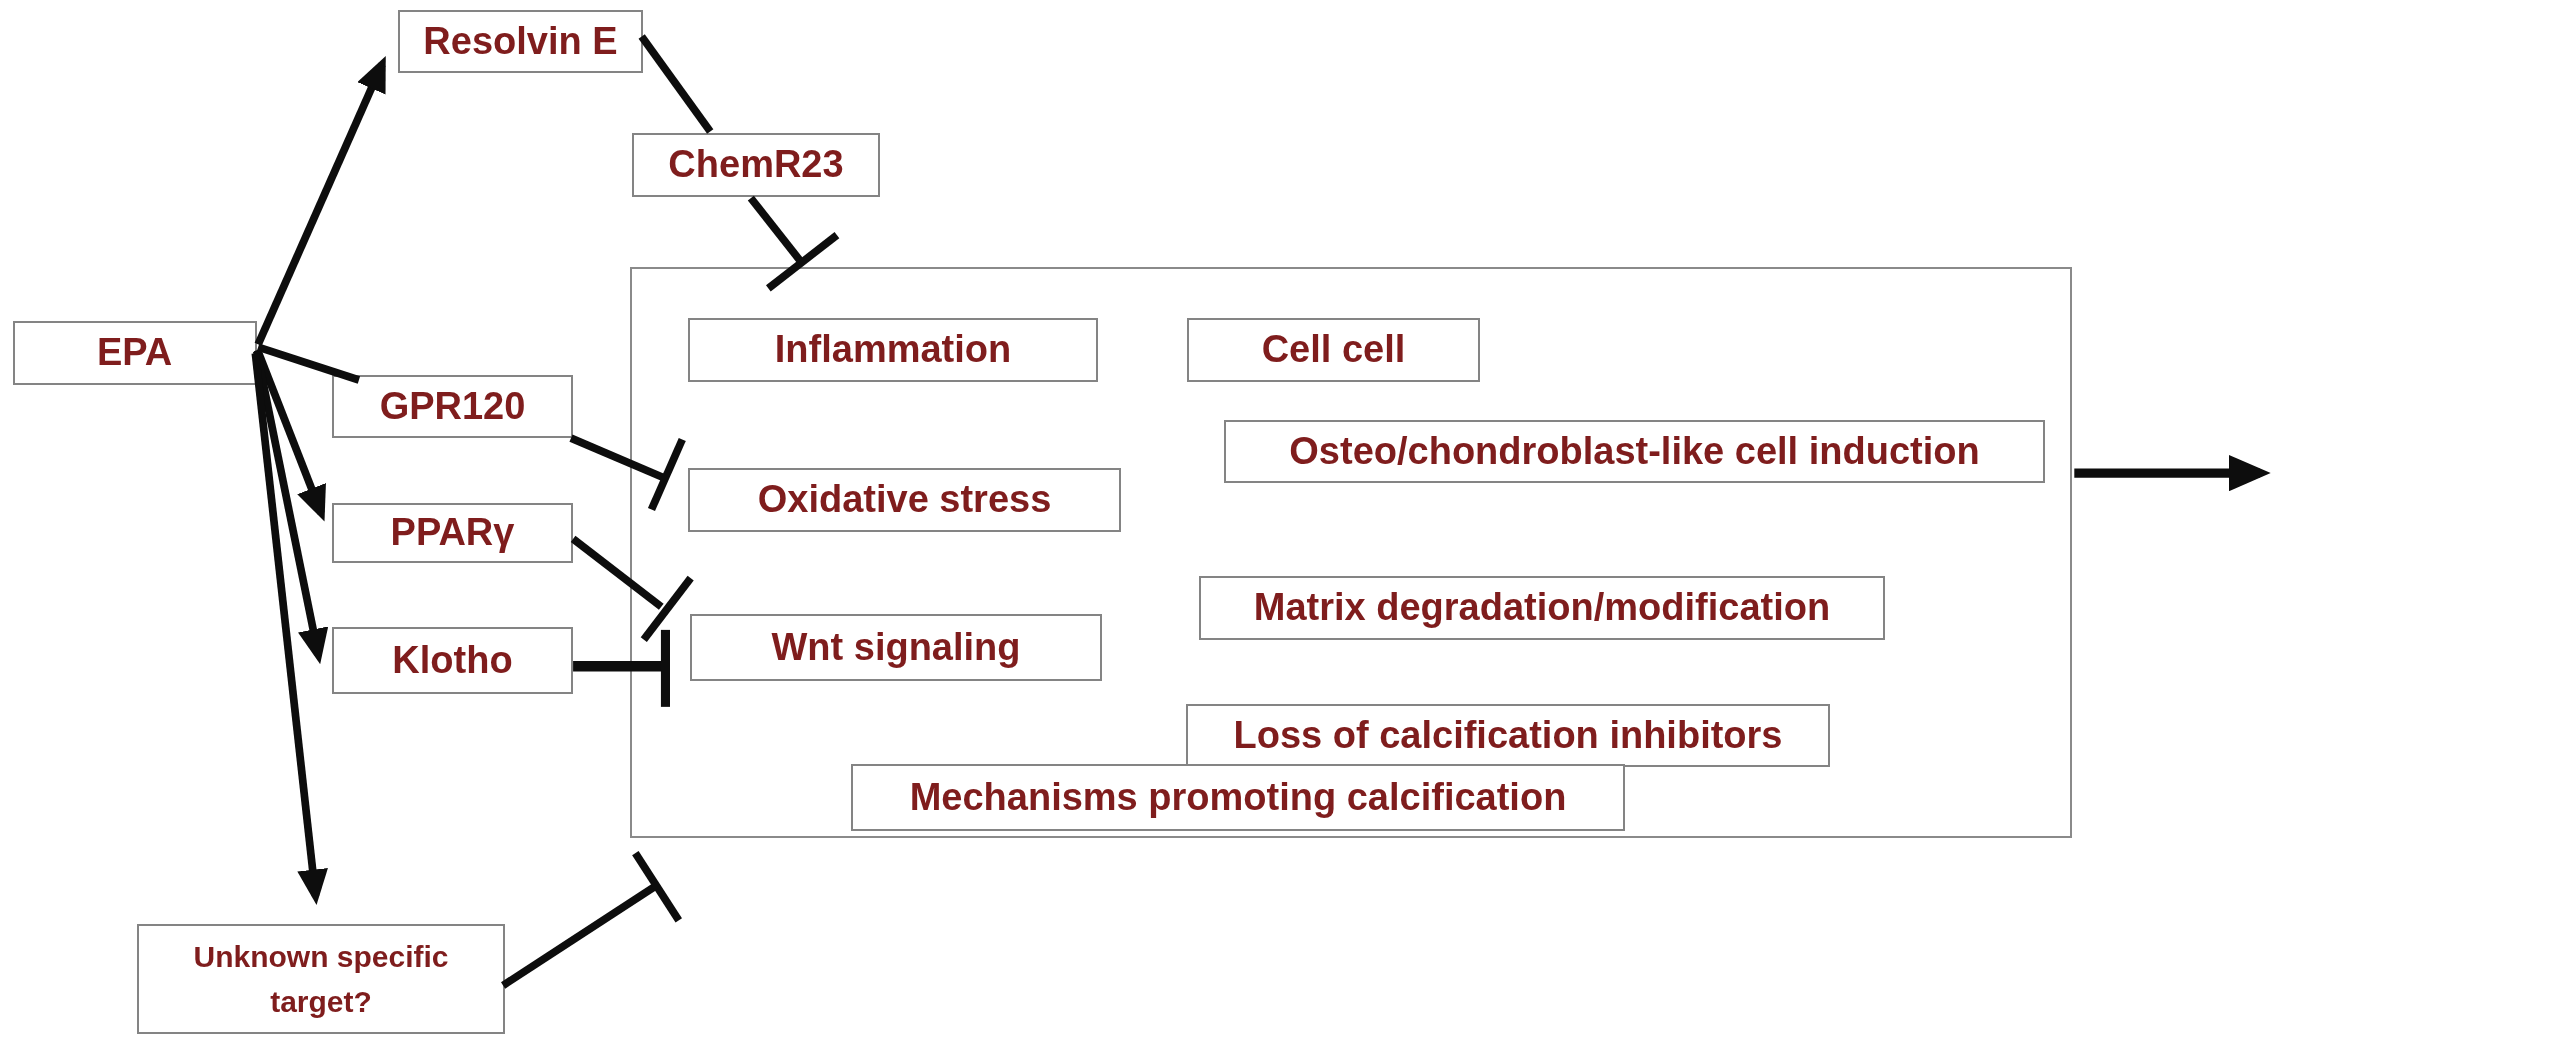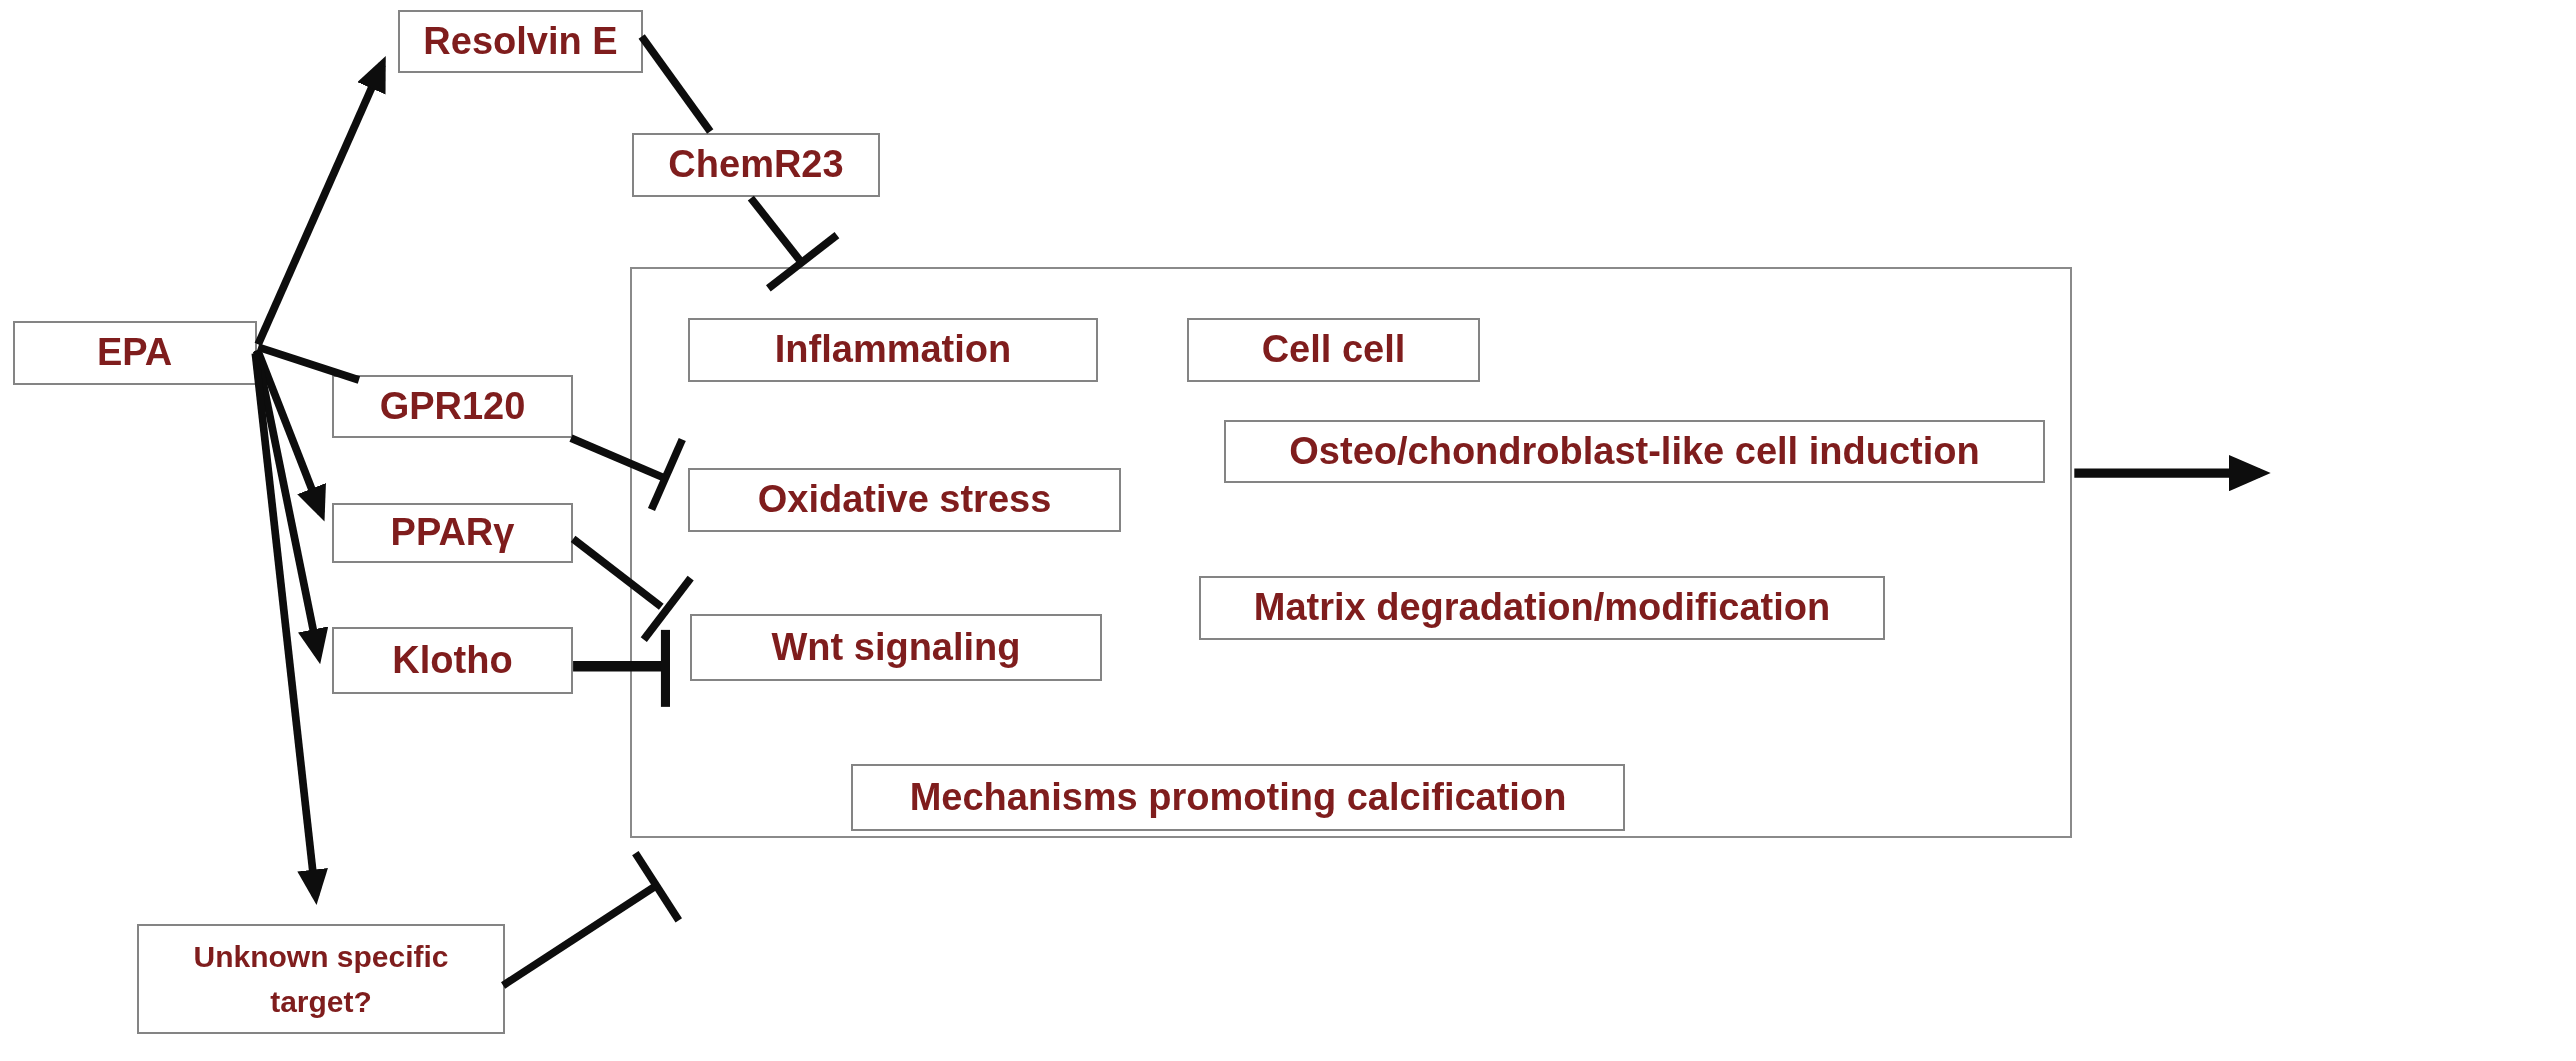--- a/index.html
+++ b/index.html
@@ -112,17 +112,18 @@
   <div id="n-pparg" class="node">PPARγ</div>
   <div id="n-klotho" class="node">Klotho</div>
   <div id="n-unknown" class="node multiline">Unknown specific target?</div>
 
   <div id="n-inflammation" class="node">Inflammation</div>
   <div id="n-oxstress" class="node">Oxidative stress</div>
   <div id="n-wnt" class="node">Wnt signaling</div>
   <div id="n-celldeath" class="node">Cell cell</div>
   <div id="n-osteo" class="node">Osteo/chondroblast-like cell induction</div>
   <div id="n-matrix" class="node">Matrix degradation/modification</div>
+  <div id="n-loss" class="node">Loss of calcification inhibitors</div>
   <div id="n-mechanisms" class="node">Mechanisms promoting calcification</div>
 
 
 </div>
 
 
 </body></html>

